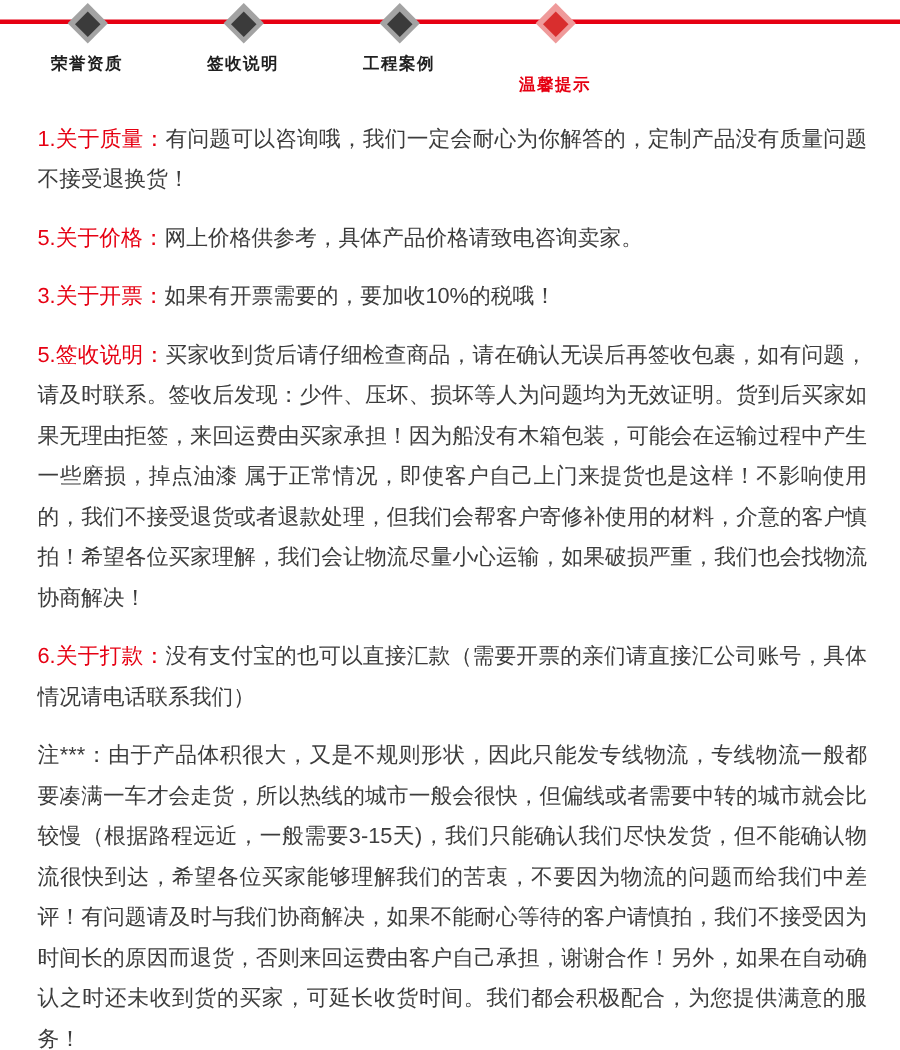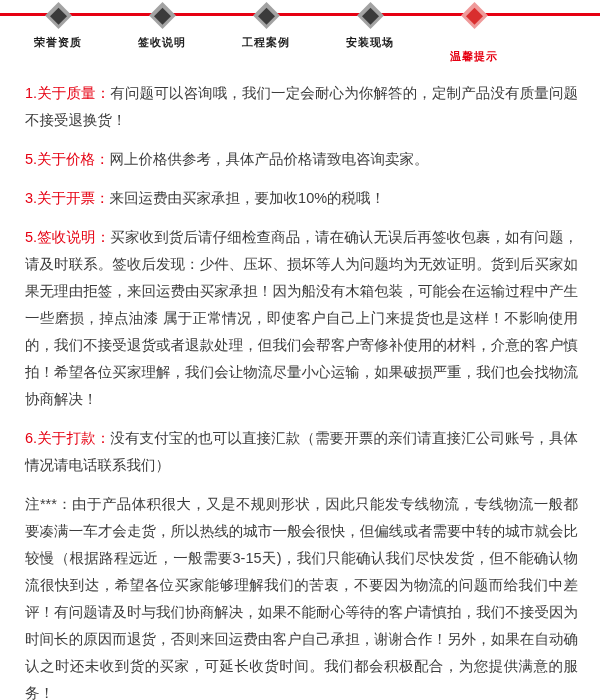--- a/index.html
+++ b/index.html
@@ -115,48 +115,40 @@
       <div class="tab-label">签收说明</div>
     </div>
     <div class="tab">
       <div class="diamond-wrap">
         <div class="diamond-outer">
             <div class="diamond-inner"></div>
           </div>
       </div>
       <div class="tab-label">工程案例</div>
     </div>
-    <div class="tab">
-      <div class="diamond-wrap">
-        <div class="diamond-outer">
-            <div class="diamond-inner"></div>
-          </div>
-      </div>
-      <div class="tab-label">安装现场</div>
-    </div>
     <div class="tab active">
       <div class="diamond-wrap">
         <div class="diamond-outer">
             <div class="diamond-inner"></div>
           </div>
       </div>
       <div class="tab-label">温馨提示</div>
     </div>
   </div>
 </div>
 
 <div class="notices">
   <div class="notice">
     <p><span class="lbl">1.关于质量：</span><span>有问题可以咨询哦，我们一定会耐心为你解答的，定制产品没有质量问题不接受退换货！</span></p>
   </div>
   <div class="notice">
     <p><span class="lbl">5.关于价格：</span><span>网上价格供参考，具体产品价格请致电咨询卖家。</span></p>
   </div>
   <div class="notice">
-    <p><span class="lbl">3.关于开票：</span><span>来回运费由买家承担，要加收10%的税哦！</span></p>
+    <p><span class="lbl">3.关于开票：</span><span>如果有开票需要的，要加收10%的税哦！</span></p>
   </div>
   <div class="notice">
     <p><span class="lbl">5.签收说明：</span><span>买家收到货后请仔细检查商品，请在确认无误后再签收包裹，如有问题，请及时联系。签收后发现：少件、压坏、损坏等人为问题均为无效证明。货到后买家如果无理由拒签，来回运费由买家承担！因为船没有木箱包装，可能会在运输过程中产生一些磨损，掉点油漆 属于正常情况，即使客户自己上门来提货也是这样！不影响使用的，我们不接受退货或者退款处理，但我们会帮客户寄修补使用的材料，介意的客户慎拍！希望各位买家理解，我们会让物流尽量小心运输，如果破损严重，我们也会找物流协商解决！</span></p>
   </div>
   <div class="notice">
     <p><span class="lbl">6.关于打款：</span><span>没有支付宝的也可以直接汇款（需要开票的亲们请直接汇公司账号，具体情况请电话联系我们）</span></p>
   </div>
   <div class="notice">
     <p><span class="lbl dark">注***：</span><span>由于产品体积很大，又是不规则形状，因此只能发专线物流，专线物流一般都要凑满一车才会走货，所以热线的城市一般会很快，但偏线或者需要中转的城市就会比较慢（根据路程远近，一般需要3-15天)，我们只能确认我们尽快发货，但不能确认物流很快到达，希望各位买家能够理解我们的苦衷，不要因为物流的问题而给我们中差评！有问题请及时与我们协商解决，如果不能耐心等待的客户请慎拍，我们不接受因为时间长的原因而退货，否则来回运费由客户自己承担，谢谢合作！另外，如果在自动确认之时还未收到货的买家，可延长收货时间。我们都会积极配合，为您提供满意的服务！</span></p>
   </div>

